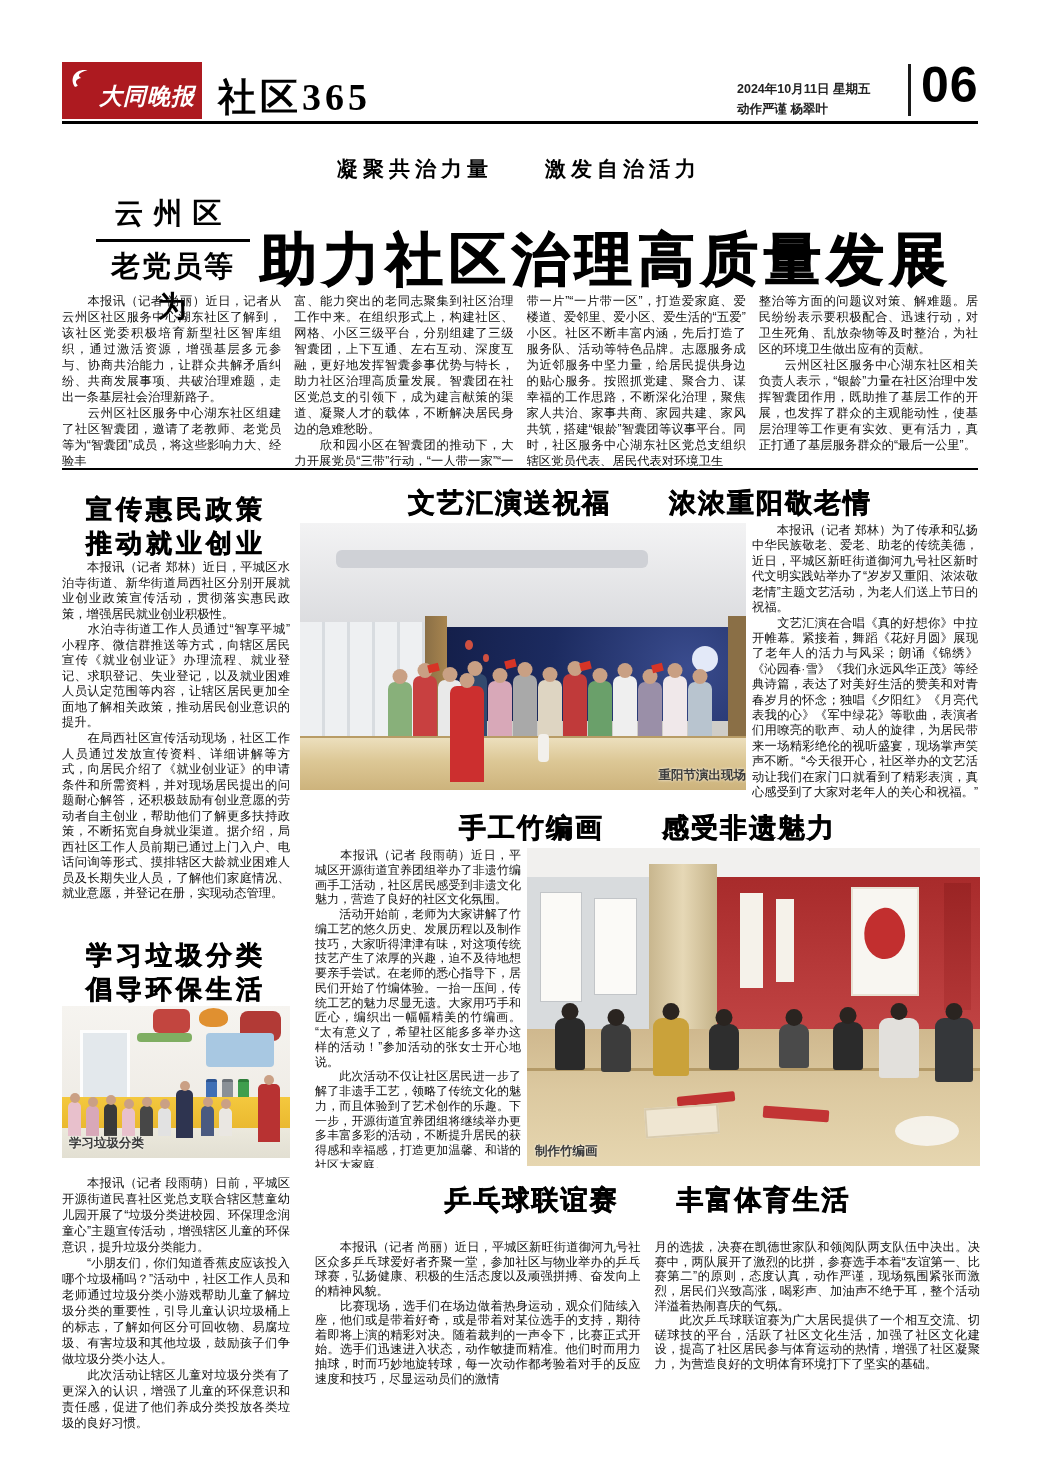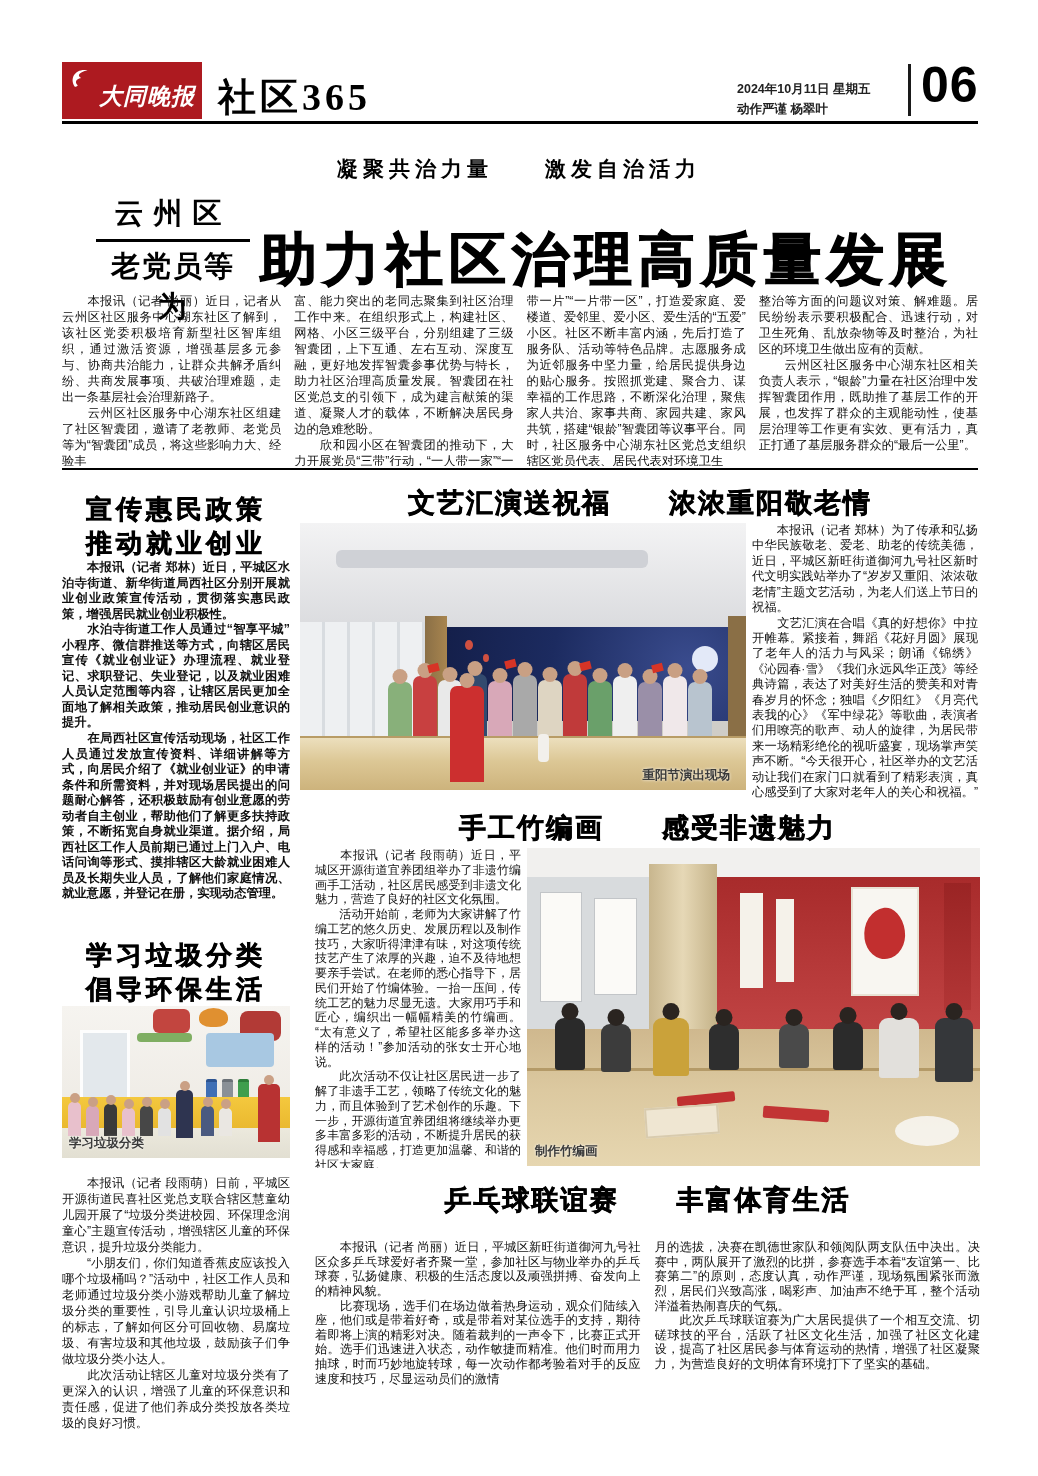--- a/index.html
+++ b/index.html
@@ -89,21 +89,21 @@
 　　云州区社区服务中心湖东社区相关负责人表示，“银龄”力量在社区治理中发挥智囊团作用，既助推了基层工作的开展，也发挥了群众的主观能动性，使基层治理等工作更有实效、更有活力，真正打通了基层服务群众的“最后一公里”。</div>
     </div>
     <div class="hrule" style="left:62px;top:468px;width:916px;height:2px;"></div>
   </div>
 
   <div>
     <div class="sec-title" style="left:62px;top:492px;width:228px;">
       <div>宣传惠民政策</div>
       <div>推动就业创业</div>
     </div>
-    <div class="body-text abs" style="left:62px;top:560px;width:228px;height:376px;line-height:1.265;font-weight:bold;">　　本报讯（记者 郑林）近日，平城区水泊寺街道、新华街道局西社区分别开展就业创业政策宣传活动，贯彻落实惠民政策，增强居民就业创业积极性。
+    <div class="body-text abs" style="left:62px;top:560px;width:228px;height:376px;line-height:1.265;">　　本报讯（记者 郑林）近日，平城区水泊寺街道、新华街道局西社区分别开展就业创业政策宣传活动，贯彻落实惠民政策，增强居民就业创业积极性。
 　　水泊寺街道工作人员通过“智享平城”小程序、微信群推送等方式，向辖区居民宣传《就业创业证》办理流程、就业登记、求职登记、失业登记，以及就业困难人员认定范围等内容，让辖区居民更加全面地了解相关政策，推动居民创业意识的提升。
 　　在局西社区宣传活动现场，社区工作人员通过发放宣传资料、详细讲解等方式，向居民介绍了《就业创业证》的申请条件和所需资料，并对现场居民提出的问题耐心解答，还积极鼓励有创业意愿的劳动者自主创业，帮助他们了解更多扶持政策，不断拓宽自身就业渠道。据介绍，局西社区工作人员前期已通过上门入户、电话问询等形式、摸排辖区大龄就业困难人员及长期失业人员，了解他们家庭情况、就业意愿，并登记在册，实现动态管理。</div>
   </div>
 
   <div>
     <div class="sec-title" style="left:62px;top:938px;width:228px;">
       <div>学习垃圾分类</div>
       <div>倡导环保生活</div>
     </div>
 
@@ -164,21 +164,21 @@
       <div class="fig" style="left:338px;bottom:52px;height:56px;background:#9a8fa8;"></div>
       <div class="fig" style="left:363px;bottom:52px;height:62px;background:#f0e8ea;"></div>
       <div class="fig" style="left:388px;bottom:52px;height:56px;background:#b8c4cf;"></div>
       <div class="fig" style="left:150px;bottom:8px;width:34px;height:96px;background:#cc2f2f;z-index:6;"></div>
       <div class="flag" style="left:128px;bottom:118px;"></div>
       <div class="flag" style="left:205px;bottom:122px;"></div>
       <div class="flag" style="left:280px;bottom:120px;"></div>
       <div class="flag" style="left:352px;bottom:118px;"></div>
       <div class="abs" style="left:0;bottom:0;width:100%;height:52px;background:linear-gradient(#ecdfbd,#dcc795 45%,#cdb37c);border-top:2px solid #b89c66;"></div>
       <div class="abs" style="left:238px;bottom:28px;width:11px;height:28px;border-radius:4px;background:#f2f0ec;"></div>
-      <span class="cap" style="right:16px;bottom:6px;">重阳节演出现场</span>
+      <span class="cap" style="right:0;bottom:6px;">重阳节演出现场</span>
     </div>
 
     <div class="body-text abs" style="left:752px;top:523px;width:226px;height:278px;line-height:1.255;">　　本报讯（记者 郑林）为了传承和弘扬中华民族敬老、爱老、助老的传统美德，近日，平城区新旺街道御河九号社区新时代文明实践站举办了“岁岁又重阳、浓浓敬老情”主题文艺活动，为老人们送上节日的祝福。
 　　文艺汇演在合唱《真的好想你》中拉开帷幕。紧接着，舞蹈《花好月圆》展现了老年人的活力与风采；朗诵《锦绣》《沁园春·雪》《我们永远风华正茂》等经典诗篇，表达了对美好生活的赞美和对青春岁月的怀念；独唱《夕阳红》《月亮代表我的心》《军中绿花》等歌曲，表演者们用嘹亮的歌声、动人的旋律，为居民带来一场精彩绝伦的视听盛宴，现场掌声笑声不断。“今天很开心，社区举办的文艺活动让我们在家门口就看到了精彩表演，真心感受到了大家对老年人的关心和祝福。”居民王女士笑着说。</div>
   </div>
 
   <div>
     <div class="wide-title" style="left:315px;top:810px;width:665px;">手工竹编画　　感受非遗魅力</div>
 
     <div class="body-text abs" style="left:315px;top:848px;width:206px;height:320px;font-size:12px;line-height:1.23;">　　本报讯（记者 段雨萌）近日，平城区开源街道宜养团组举办了非遗竹编画手工活动，社区居民感受到非遗文化魅力，营造了良好的社区文化氛围。

